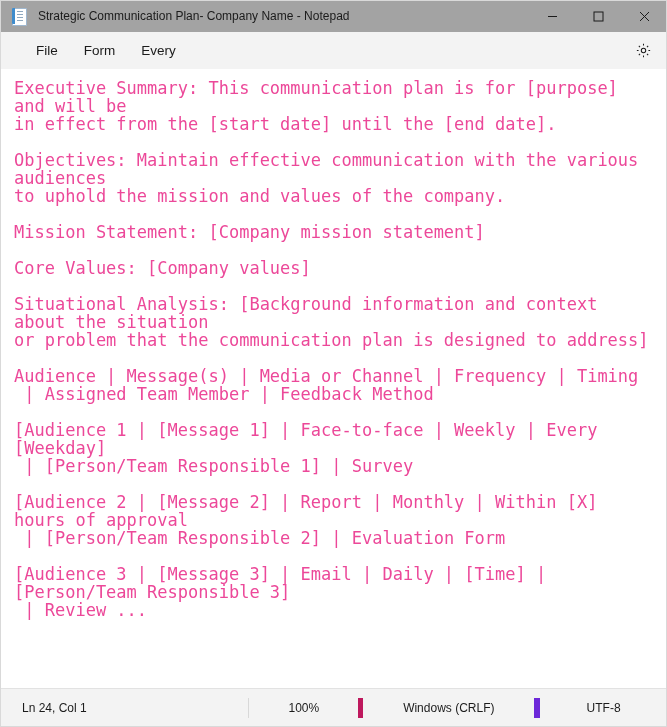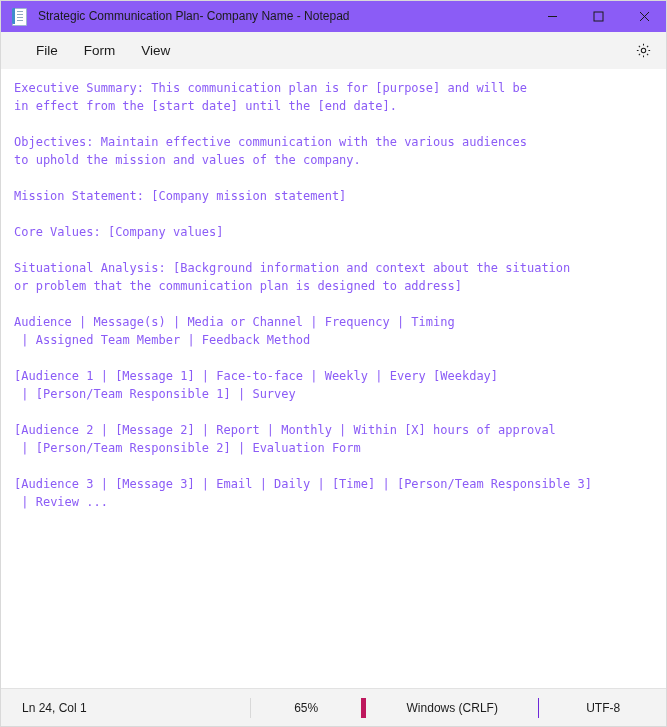--- a/index.html
+++ b/index.html
@@ -19,21 +19,21 @@
     display: flex;
     flex-direction: column;
     background: #f3f3f3;
     position: relative;
   }
   
   .titlebar {
     height: 32px;
     display: flex;
     align-items: center;
-    background: #8b5cf6;
+    background: #a3a3a3;
     flex: 0 0 auto;
     padding-left: 10px;
   }
   .app-icon {
     width: 18px;
     height: 18px;
     margin-right: 10px;
     position: relative;
     flex: 0 0 auto;
   }
@@ -117,23 +117,23 @@
     flex: 1 1 auto;
     background: #ffffff;
     position: relative;
     overflow: hidden;
     display: flex;
   }
   .editor {
     flex: 1 1 auto;
     padding: 10px 14px 10px 14px;
     font-family: "DejaVu Sans Mono", monospace;
-    font-size: 12px;
+    font-size: 17px;
     line-height: 18px;
-    color: #8b5cf6;
+    color: #ec4899;
     white-space: pre-wrap;
     word-wrap: break-word;
     overflow: hidden;
     outline: none;
   }
 
   
   .statusbar {
     height: 38px;
     flex: 0 0 auto;
@@ -157,21 +157,21 @@
     border-left: 1px solid #d8d8d8;
   }
   .status-eol {
     width: 160px;
     justify-content: center;
     border-left: 5px solid #be185d;
   }
   .status-enc {
     width: 110px;
     justify-content: center;
-    border-left: 1px solid #6d28d9;
+    border-left: 6px solid #6d28d9;
   }
   .window-border {
     position: absolute;
     inset: 0;
     border: 1px solid #d9d9d9;
     pointer-events: none;
   }
 </style>
 </head>
 <body>
@@ -204,21 +204,21 @@
           <line x1="1" y1="1" x2="10" y2="10" stroke="currentColor" stroke-width="1"></line>
           <line x1="10" y1="1" x2="1" y2="10" stroke="currentColor" stroke-width="1"></line>
         </svg>
       </div>
     </div>
   </div>
 
   <div class="menubar">
     <div class="menu-item">File</div>
     <div class="menu-item">Form</div>
-    <div class="menu-item">View</div>
+    <div class="menu-item">Every</div>
     <div class="settings-btn">
       <svg width="17" height="17" viewBox="0 0 20 20" aria-hidden="true">
         <g fill="none" stroke="#1b1b1b" stroke-width="1.2">
           <circle cx="10" cy="10" r="2.6"></circle>
           <path d="M10 2.2 L10 4.2 M10 15.8 L10 17.8 M2.2 10 L4.2 10 M15.8 10 L17.8 10 M4.5 4.5 L5.9 5.9 M14.1 14.1 L15.5 15.5 M15.5 4.5 L14.1 5.9 M5.9 14.1 L4.5 15.5"></path>
         </g>
       </svg>
     </div>
   </div>
 
@@ -244,19 +244,19 @@
 
 [Audience 2 | [Message 2] | Report | Monthly | Within [X] hours of approval
  | [Person/Team Responsible 2] | Evaluation Form
 
 [Audience 3 | [Message 3] | Email | Daily | [Time] | [Person/Team Responsible 3]
  | Review ...</div>
   </div>
 
   <div class="statusbar">
     <div class="status-cell status-pos">Ln 24, Col 1</div>
-    <div class="status-cell status-zoom">65%</div>
+    <div class="status-cell status-zoom">100%</div>
     <div class="status-cell status-eol">Windows (CRLF)</div>
     <div class="status-cell status-enc">UTF-8</div>
   </div>
 
   <div class="window-border"></div>
 </div>
 
 </body></html>

